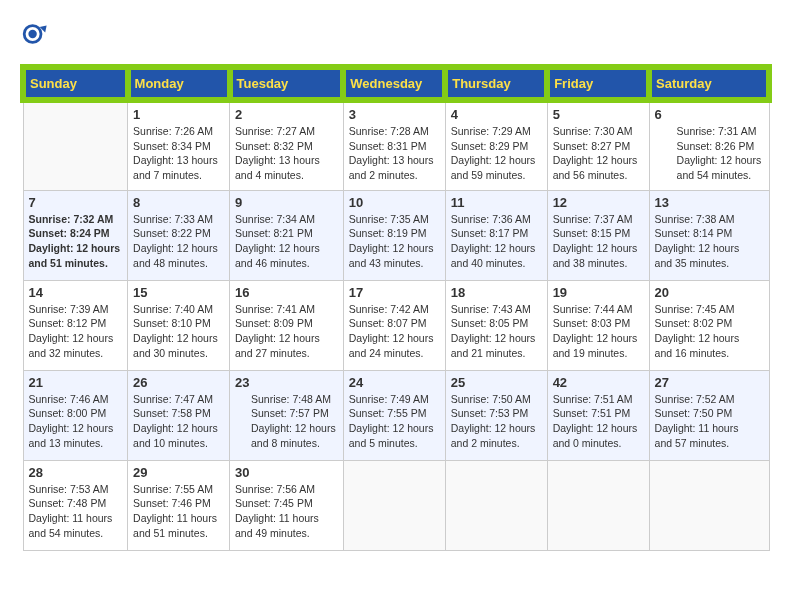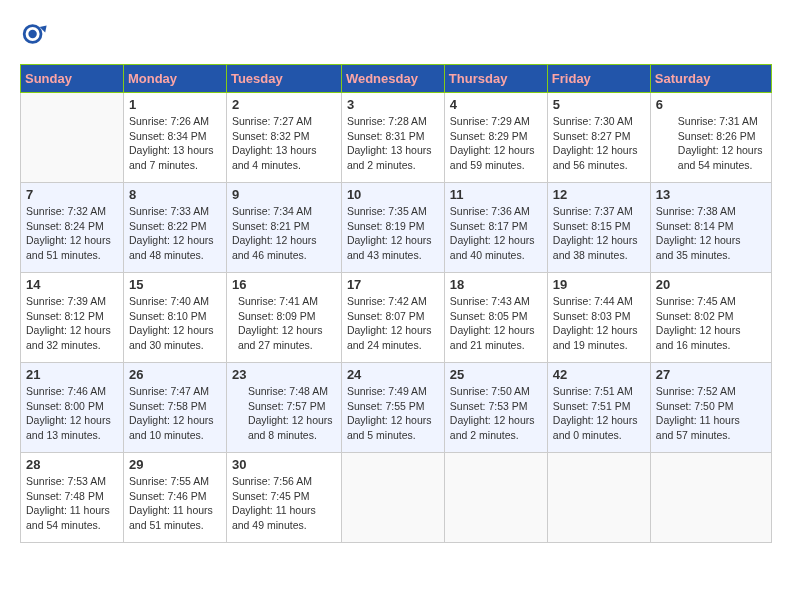--- a/index.html
+++ b/index.html
@@ -44,26 +44,26 @@
       font-size: 15px;
       color: #555;
     }
     .calendar {
       width: 100%;
       border-collapse: collapse;
       font-size: 11px;
     }
     .calendar th {
       background-color: #2255aa;
-      color: #fca5a5;
+      color: #fde047;
       padding: 6px 4px;
       text-align: left;
       font-size: 13px;
       font-weight: bold;
-      border: 1px solid #84cc16;
+      border: 6px solid #84cc16;
     }
     .calendar td {
       border: 1px solid #ccc;
       vertical-align: top;
       padding: 4px 5px;
       min-width: 100px;
       height: 90px;
     }
     .day-num {
       font-size: 13px;
@@ -159,21 +159,21 @@
           <span class="day-num">6</span>
           <div class="day-info" style="white-space: pre-line; margin-left: 22px;">Sunrise: 7:31 AM
 Sunset: 8:26 PM
 Daylight: 12 hours
 and 54 minutes.</div>
         </td>
       </tr>
       <tr class="row-alt">
         <td>
           <span class="day-num">7</span>
-          <div class="day-info" style="white-space: pre-line;">Sunrise: 7:32 AM
+          <div class="day-info" style="white-space: pre-line; font-weight: bold;">Sunrise: 7:32 AM
 Sunset: 8:24 PM
 Daylight: 12 hours
 and 51 minutes.</div>
         </td>
         <td>
           <span class="day-num">8</span>
           <div class="day-info" style="white-space: pre-line;">Sunrise: 7:33 AM
 Sunset: 8:22 PM
 Daylight: 12 hours
 and 48 minutes.</div>
@@ -224,21 +224,21 @@
         </td>
         <td>
           <span class="day-num">15</span>
           <div class="day-info" style="white-space: pre-line;">Sunrise: 7:40 AM
 Sunset: 8:10 PM
 Daylight: 12 hours
 and 30 minutes.</div>
         </td>
         <td>
           <span class="day-num">16</span>
-          <div class="day-info" style="white-space: pre-line; margin-left: 6px;">Sunrise: 7:41 AM
+          <div class="day-info" style="white-space: pre-line;">Sunrise: 7:41 AM
 Sunset: 8:09 PM
 Daylight: 12 hours
 and 27 minutes.</div>
         </td>
         <td>
           <span class="day-num">17</span>
           <div class="day-info" style="white-space: pre-line;">Sunrise: 7:42 AM
 Sunset: 8:07 PM
 Daylight: 12 hours
 and 24 minutes.</div>

